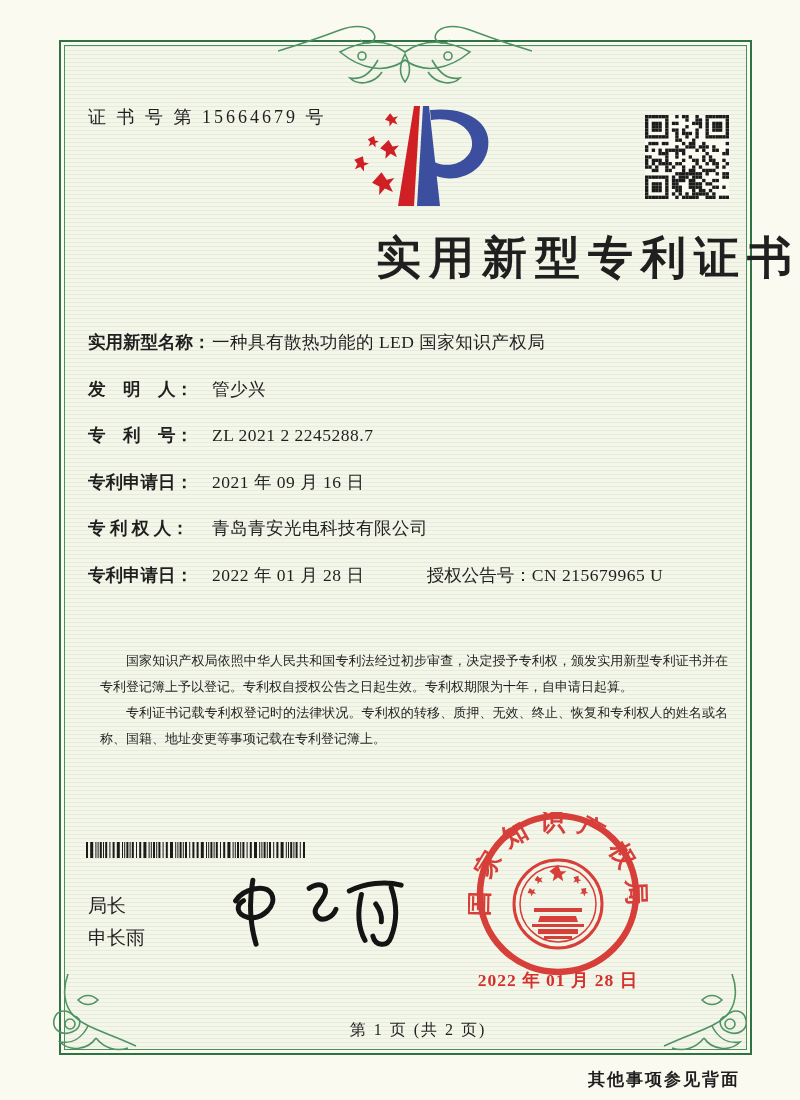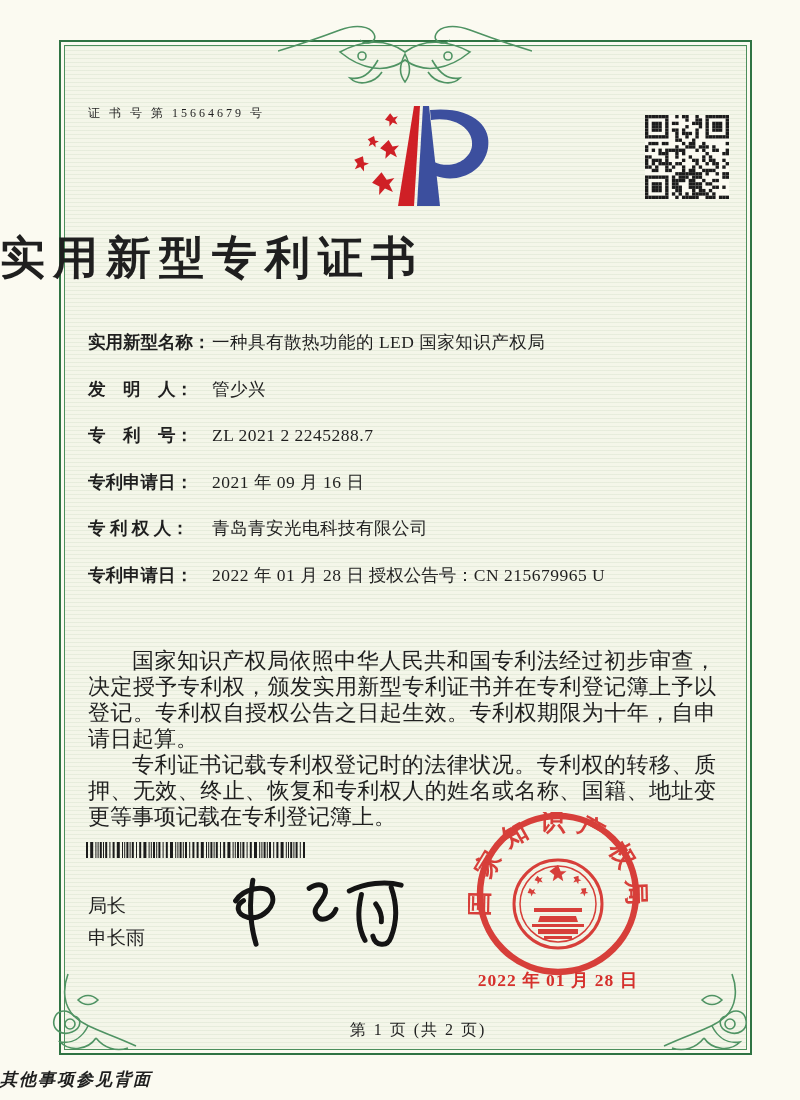--- a/index.html
+++ b/index.html
@@ -17,58 +17,58 @@
       repeating-linear-gradient(180deg, rgba(110,155,105,0.10) 0 1px, rgba(0,0,0,0) 1px 4px),
       #f4f6e9;
   }
   .frame::before{
     content:""; position:absolute; inset:-6px;
     border:2.5px solid #2f7343; pointer-events:none;
   }
   .orn{ position:absolute; pointer-events:none; }
   .cert-no{
     position:absolute; left:88px; top:105px;
-    font-size:12px; letter-spacing:3px;
+    font-size:18px; letter-spacing:3px;
   }
   .logo{ position:absolute; left:340px; top:98px; }
   .qr{ position:absolute; left:645px; top:115px; }
   .title{
     position:absolute; left:0; top:228px; width:800px;
-    text-align:left; font-size:45px; font-weight:600; letter-spacing:8px;
+    text-align:right; font-size:45px; font-weight:600; letter-spacing:8px;
     margin:0;
   }
   .fields{ position:absolute; left:88px; top:330px; width:640px; font-size:17.5px; }
   .frow{ height:24px; margin-bottom:22.5px; white-space:nowrap; }
   .flabel{ display:inline-block; min-width:124px;font-weight:bold; }
   .fvalue{ letter-spacing:0.5px; }
-  .grant-no{ display:inline-block; }
+  .grant-no{ display:inline-block; margin-left:58px; }
   .paras{
-    position:absolute; left:88px; top:648px; width:628px;
-    font-size:22px; line-height:26px; text-align:justify;
+    position:absolute; left:100px; top:648px; width:628px;
+    font-size:13px; line-height:26px; text-align:justify;
   }
   .paras p{ margin:0; text-indent:2em; }
   .barcode{ position:absolute; left:86px; top:842px; }
   .director{
     position:absolute; left:88px; top:890px;
     font-family:"Liberation Sans","DejaVu Sans",sans-serif;
     font-size:19px; line-height:32px;
   }
   .signature{ position:absolute; left:218px; top:862px; transform:rotate(-2deg); }
   .seal{ position:absolute; left:468px; top:812px; }
   .seal-date{
     position:absolute; left:468px; top:968px; width:180px; text-align:center;
     color:#d5302c; font-size:17.5px; font-weight:600; letter-spacing:1px;
   }
   .page-num{
     position:absolute; left:0; top:1020px; width:800px; text-align:center;
     font-size:16px; letter-spacing:2px;padding-left:18px;
   }
   .back-note{
-    position:absolute; left:0; top:1068px; width:740px; text-align:left;
-    font-size:17px; font-weight:600; letter-spacing:2px;font-style:italic;
+    position:absolute; left:0; top:1068px; width:740px; text-align:right;
+    font-size:17px; font-weight:600; letter-spacing:2px;
   }
 </style>
 </head>
 <body>
 
 <div class="page">
 
   <div class="frame"></div>
 
   <svg class="orn" style="left:278px; top:12px;" width="254" height="76" viewBox="0 0 254 76">

